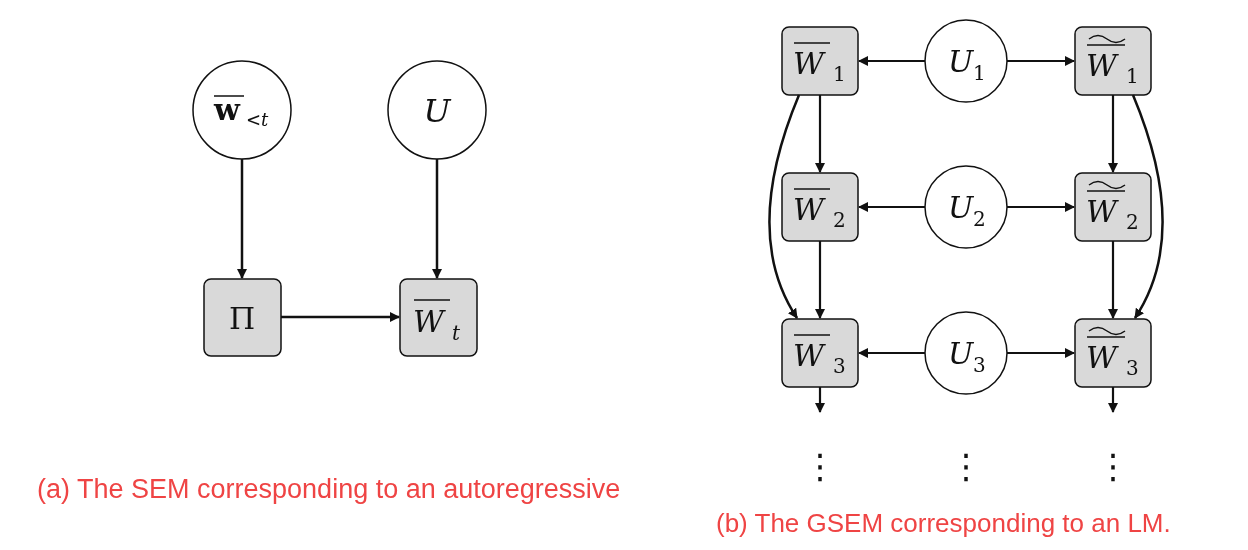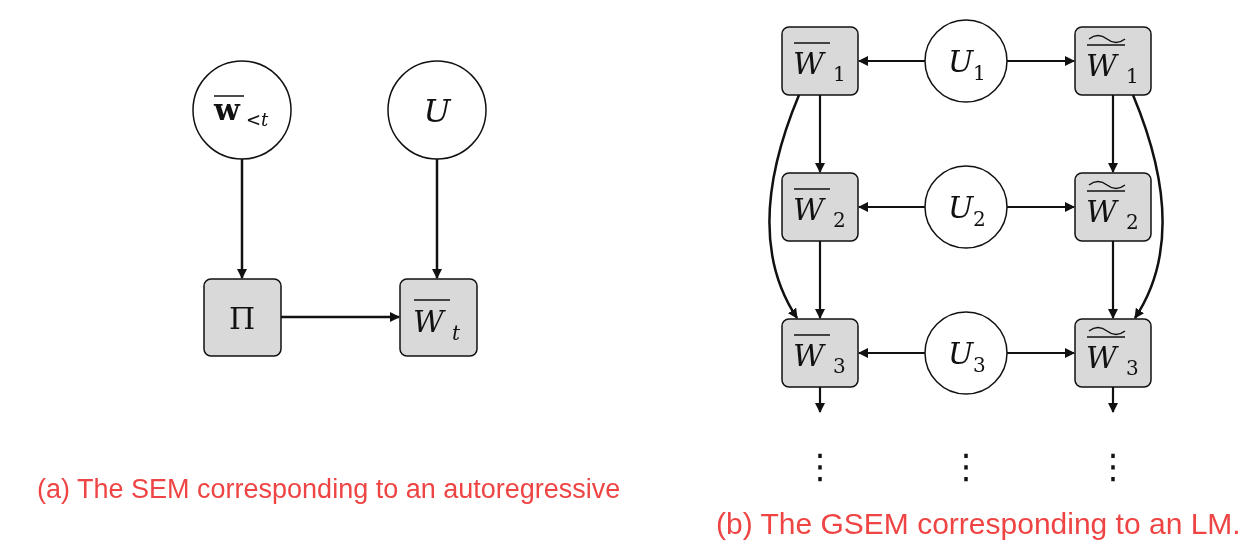--- a/index.html
+++ b/index.html
@@ -116,13 +116,13 @@
       <path d="M1133,95 C1177,200 1167,270 1135,318" fill="none" stroke="#111" stroke-width="2.5" marker-end="url(#ah)"></path>
       <text x="820" y="478" text-anchor="middle" class="mr" font-size="34">⋮</text>
       <text x="966" y="478" text-anchor="middle" class="mr" font-size="34">⋮</text>
       <text x="1113" y="478" text-anchor="middle" class="mr" font-size="34">⋮</text>
     </g>
 </svg>
 
 <div class="cap" style="left:37px;top:474px;">
   <div>(a) The SEM corresponding to an autoregressive</div>
 </div>
-<div class="cap" style="left:716px;top:508px;font-size:30px;">(b) The GSEM corresponding to an LM.</div>
+<div class="cap" style="left:716px;top:508px;font-size:26px;">(b) The GSEM corresponding to an LM.</div>
 
 </body></html>

